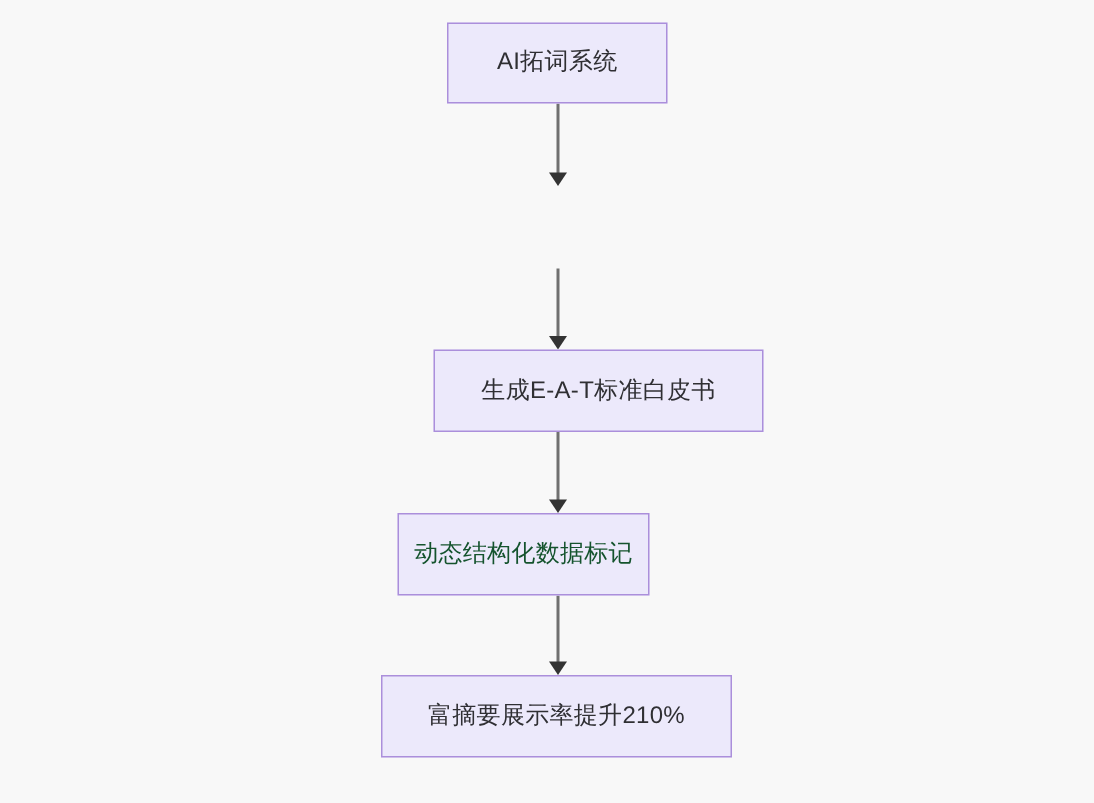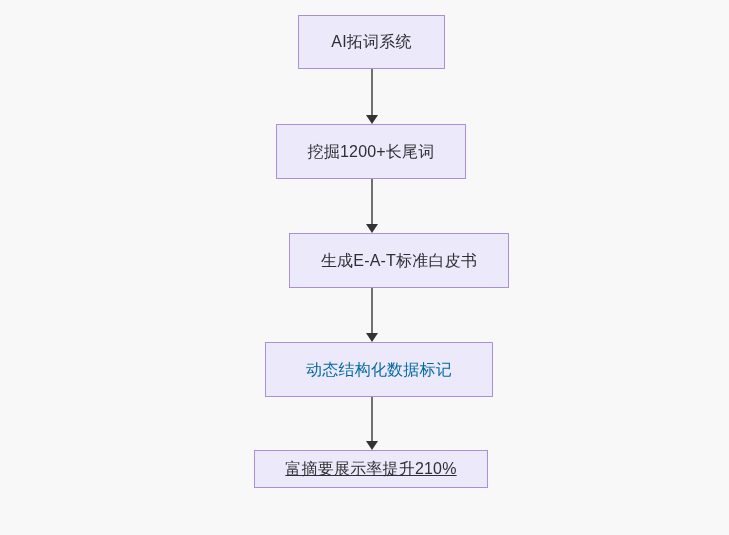--- a/index.html
+++ b/index.html
@@ -74,26 +74,23 @@
     <div class="head" style="top: 45px; border-top-color: rgb(51, 51, 51);"></div>
   </div>
   <div class="connector" style="left: 360px; top: 397px; height: 53px;">
     <div class="shaft" style="height: 46px; background: rgb(112, 112, 112);"></div>
     <div class="head" style="top: 44px; border-top-color: rgb(51, 51, 51);"></div>
   </div>
 
   <div class="node" style="left: 298px; top: 15px; width: 147px; height: 54px; background: rgb(236, 233, 251); border-color: rgb(171, 143, 219); color: rgb(47, 47, 51);">
     <span>AI拓词系统</span>
   </div>
-  <div class="node" style="left: 276px; top: 124px; width: 190px; height: 55px; background: rgb(236, 233, 251); border-color: rgb(171, 143, 219); color: rgb(47, 47, 51);">
-    <span>挖掘1200+长尾词</span>
-  </div>
   <div class="node" style="left: 261px; top: 233px; width: 220px; height: 55px; background: rgb(236, 233, 251); border-color: rgb(171, 143, 219); color: rgb(47, 47, 51); margin-left: 28px;">
     <span>生成E-A-T标准白皮书</span>
   </div>
-  <div class="node" style="left: 265px; top: 342px; width: 228px; height: 55px; background: rgb(236, 233, 251); border-color: rgb(171, 143, 219); color: #0369a1;">
+  <div class="node" style="left: 265px; top: 342px; width: 168px; height: 55px; background: rgb(236, 233, 251); border-color: rgb(171, 143, 219); color: #14532d;">
     <span>动态结构化数据标记</span>
   </div>
-  <div class="node" style="left: 254px; top: 450px; width: 234px; height: 38px; background: rgb(236, 233, 251); border-color: rgb(171, 143, 219); color: rgb(47, 47, 51); text-decoration: underline;">
+  <div class="node" style="left: 254px; top: 450px; width: 234px; height: 55px; background: rgb(236, 233, 251); border-color: rgb(171, 143, 219); color: rgb(47, 47, 51);">
     <span>富摘要展示率提升210%</span>
   </div>
 
 </div>
 
 </body></html>

